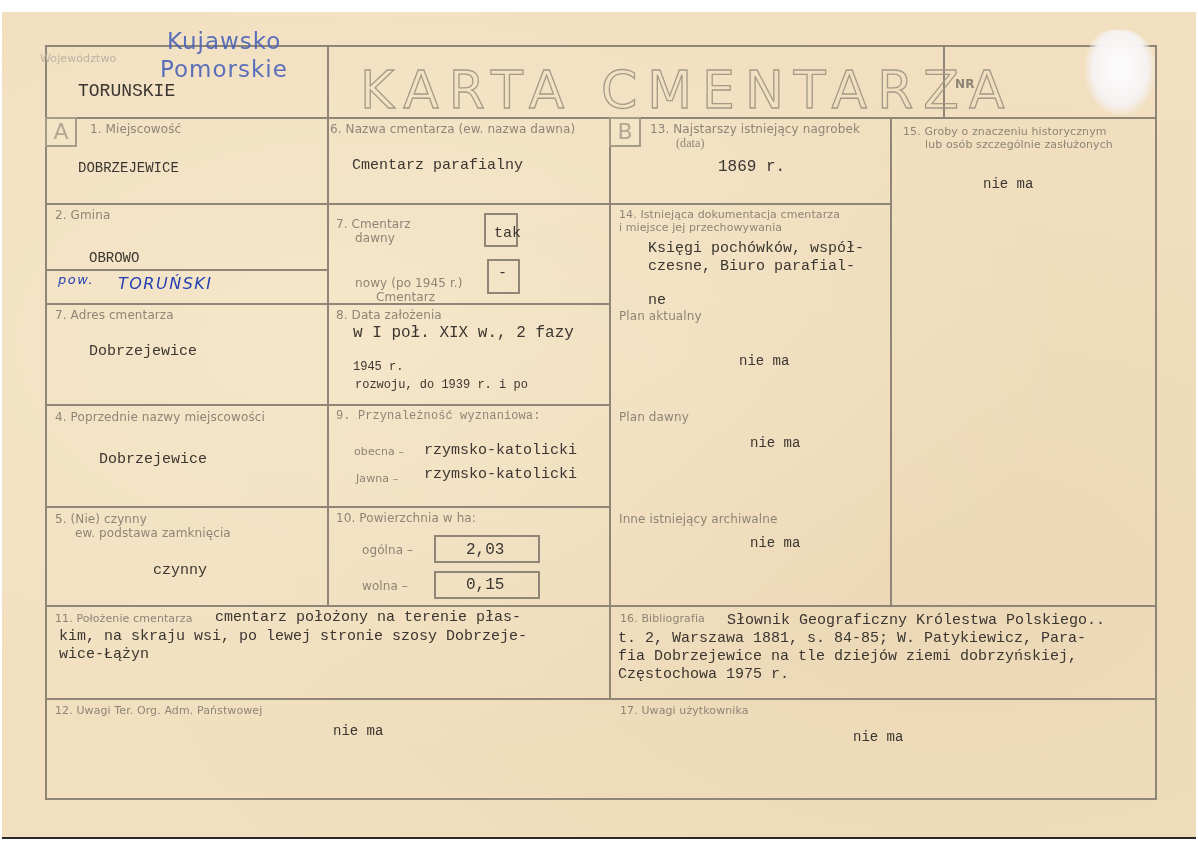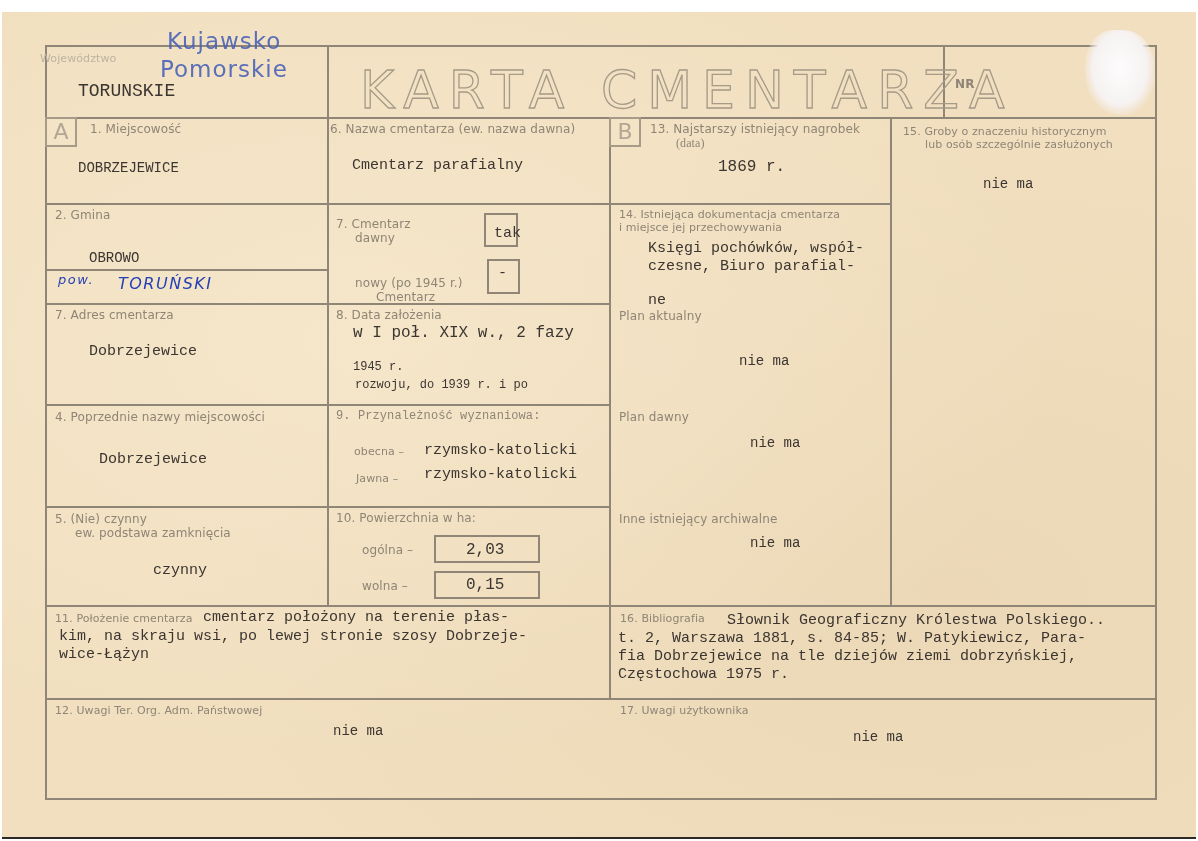--- a/index.html
+++ b/index.html
@@ -136,21 +136,21 @@
 
 <div class="lbl" style="left:336px;top:511px;">10. Powierzchnia w ha:</div>
 <div class="lbl" style="left:362px;top:543px;">ogólna –</div>
 <div class="box" style="left:434px;top:535px;width:102px;height:24px;"></div>
 <div class="tw" style="left:466px;top:541px;font-size:16px;">2,03</div>
 <div class="lbl" style="left:362px;top:579px;">wolna –</div>
 <div class="box" style="left:434px;top:571px;width:102px;height:24px;"></div>
 <div class="tw" style="left:466px;top:576px;font-size:16px;">0,15</div>
 
 <div class="lbl small" style="left:55px;top:612px;">11. Położenie cmentarza</div>
-<div class="tw" style="left:203px;top:609px;">cmentarz położony na terenie płas-</div>
+<div class="tw" style="left:215px;top:609px;">cmentarz położony na terenie płas-</div>
 <div class="tw" style="left:59px;top:628px;">kim, na skraju wsi, po lewej stronie szosy Dobrzeje-</div>
 <div class="tw" style="left:59px;top:646px;">wice-Łążyn</div>
 
 <div class="lbl small" style="left:55px;top:704px;">12. Uwagi Ter. Org. Adm. Państwowej</div>
 <div class="tw" style="left:333px;top:722px;font-size:14px;">nie ma</div>
 
 <div class="lbl" style="left:650px;top:122px;">13. Najstarszy istniejący nagrobek</div>
 <div class="lbl" style="left:676px;top:136px;font-family:Liberation Serif, serif;">(data)</div>
 <div class="tw" style="left:718px;top:158px;font-size:16px;">1869 r.</div>
 

